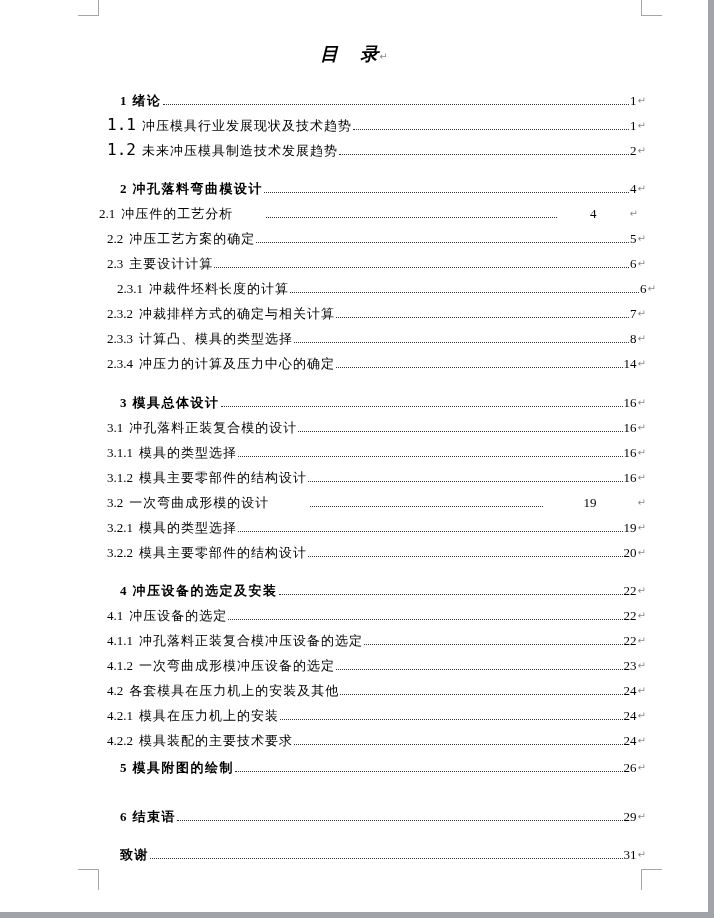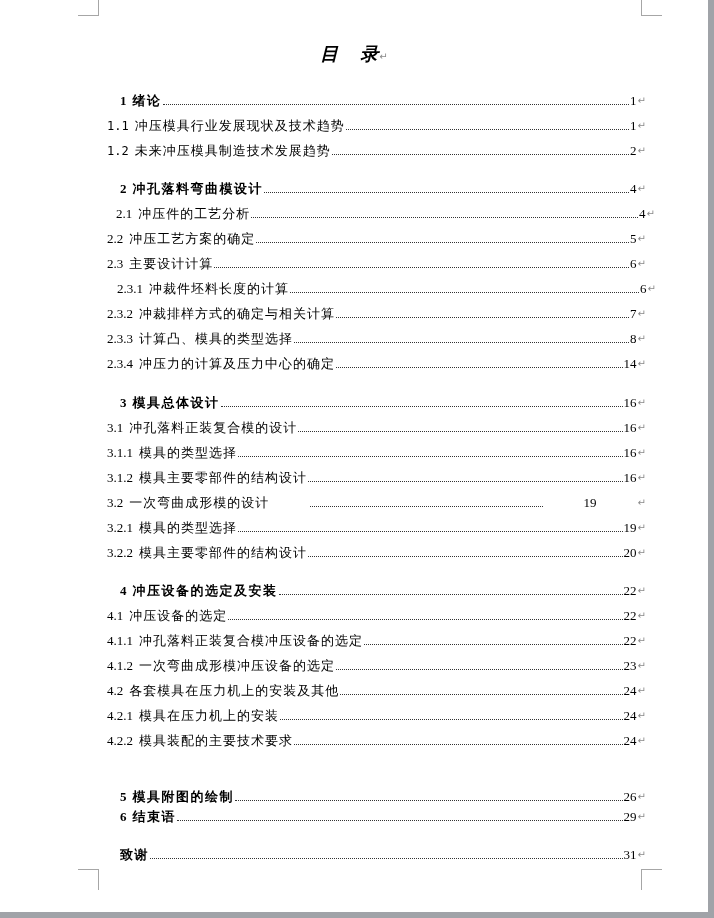--- a/index.html
+++ b/index.html
@@ -24,21 +24,21 @@
   }
   .title .t1 { margin-right:22px; }
   .pm { color:#8a8a8a; font-size:10px; font-weight:normal; margin-left:1px; }
 
   .toc-line {
     position:absolute; left:0; height:20px; display:flex; align-items:flex-end;
     font-size:13px; line-height:16px; white-space:nowrap;
   }
   .toc-line .label { flex:0 0 auto; letter-spacing:1px; }
   .toc-line.l1 .label { font-weight:bold; letter-spacing:1.5px;margin-left:20px; }
-  .toc-line .num { font-family:"DejaVu Sans Mono", monospace; font-size:12px; margin-right:6px; letter-spacing:0; }
+  .toc-line .num { font-family:"DejaVu Sans Mono", monospace; font-size:16px; margin-right:6px; letter-spacing:0; }
   .toc-line.l1 .num { font-family:"Liberation Serif", serif; font-weight:bold; font-size:13px; }
   .toc-line .num.serif { font-family:"Liberation Serif", serif; font-size:13px; }
   .toc-line .leader {
     flex:1 1 auto; border-bottom:1px dotted #333; margin:0 1px 4px 1px; height:1px;
   }
   .toc-line .page {
     position:static; width:auto; height:auto; background:none;
     font-family:"Liberation Serif", serif; font-size:13px; flex:0 0 auto;
   }
 </style>
@@ -73,21 +73,21 @@
         <span class="leader"></span>
         <span class="page">2</span>
         <span class="pm">↵</span>
       </div>
       <div class="toc-line l1" style="left: 100px; width: 546px; top: 177px;">
         <span class="label"><span class="num">2</span><span>冲孔落料弯曲模设计</span></span>
         <span class="leader"></span>
         <span class="page">4</span>
         <span class="pm">↵</span>
       </div>
-      <div class="toc-line l2" style="left: 116px; width: 539px; top: 202px;">
+      <div class="toc-line l2" style="left: 99px; width: 539px; top: 202px; gap: 32px;">
         <span class="label"><span class="num serif">2.1</span><span>冲压件的工艺分析</span></span>
         <span class="leader"></span>
         <span class="page">4</span>
         <span class="pm">↵</span>
       </div>
       <div class="toc-line l2" style="left: 107px; width: 539px; top: 227px;">
         <span class="label"><span class="num serif">2.2</span><span>冲压工艺方案的确定</span></span>
         <span class="leader"></span>
         <span class="page">5</span>
         <span class="pm">↵</span>
@@ -199,21 +199,21 @@
         <span class="leader"></span>
         <span class="page">24</span>
         <span class="pm">↵</span>
       </div>
       <div class="toc-line l3" style="left: 107px; width: 539px; top: 729px;">
         <span class="label"><span class="num serif">4.2.2</span><span>模具装配的主要技术要求</span></span>
         <span class="leader"></span>
         <span class="page">24</span>
         <span class="pm">↵</span>
       </div>
-      <div class="toc-line l1" style="left: 100px; width: 546px; top: 785px;">
+      <div class="toc-line l1" style="left: 100px; width: 546px; top: 756px;">
         <span class="label"><span class="num">5</span><span>模具附图的绘制</span></span>
         <span class="leader"></span>
         <span class="page">26</span>
         <span class="pm">↵</span>
       </div>
       <div class="toc-line l1" style="left: 100px; width: 546px; top: 805px; justify-content: space-between;">
         <span class="label"><span class="num">6</span><span>结束语</span></span>
         <span class="leader"></span>
         <span class="page">29</span>
         <span class="pm">↵</span>

